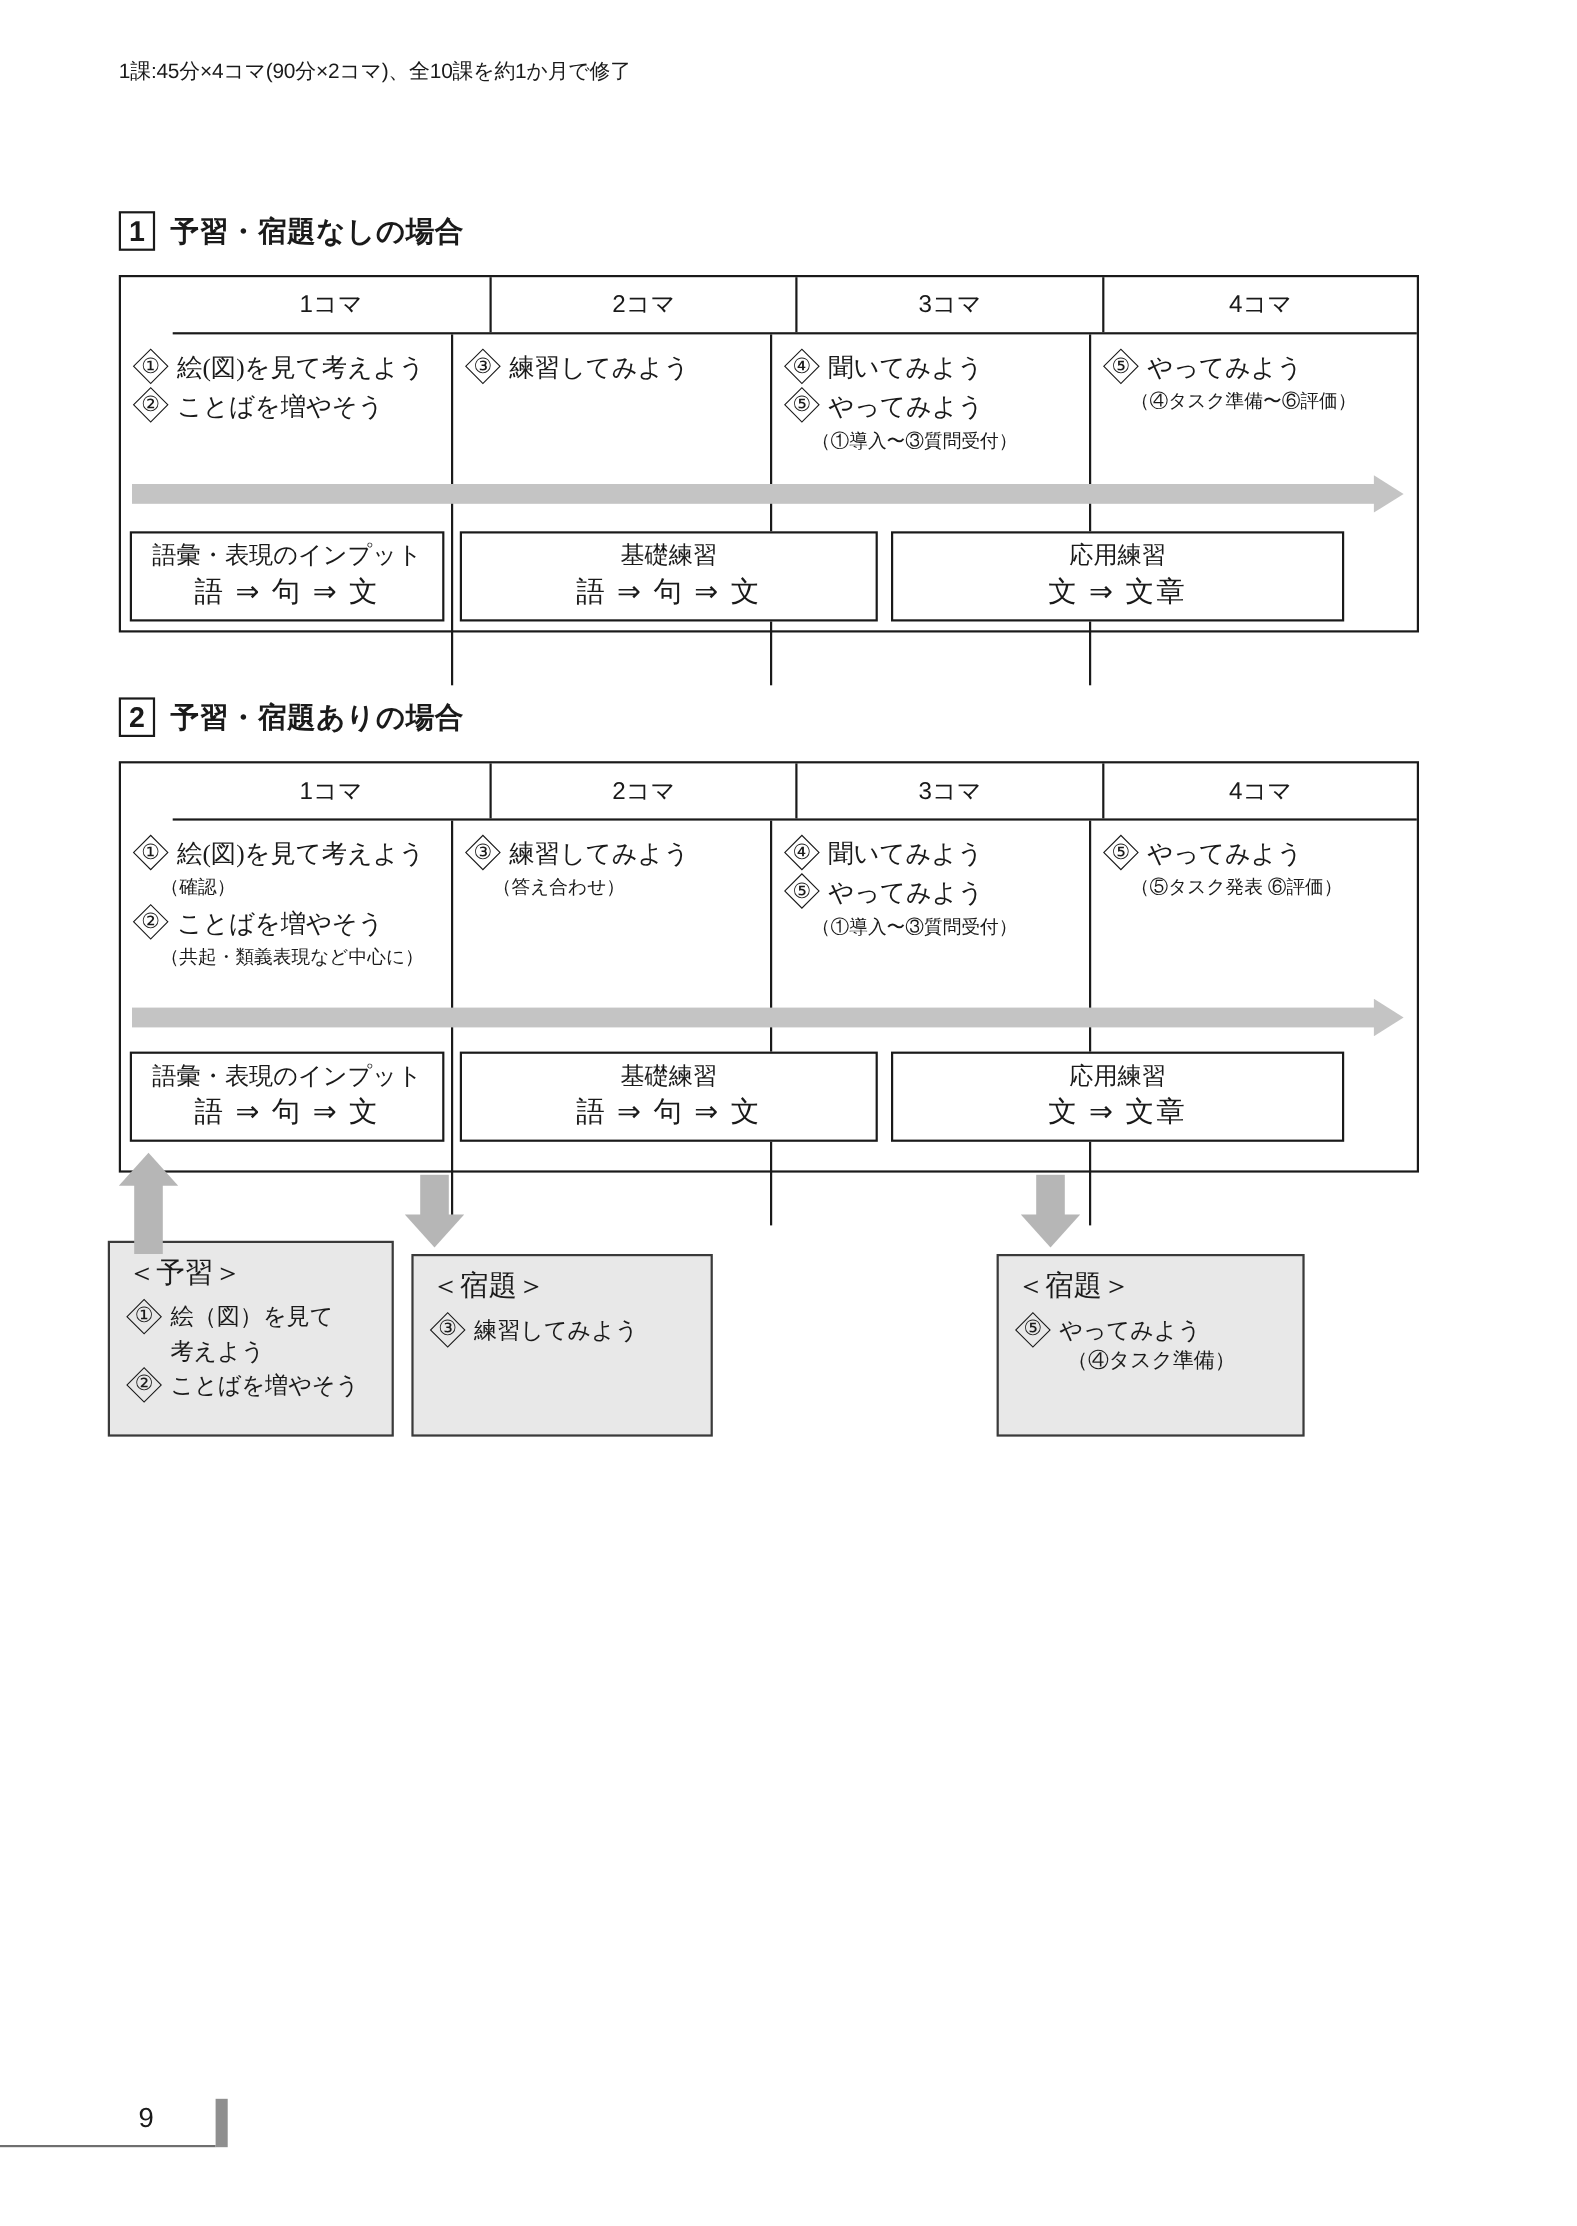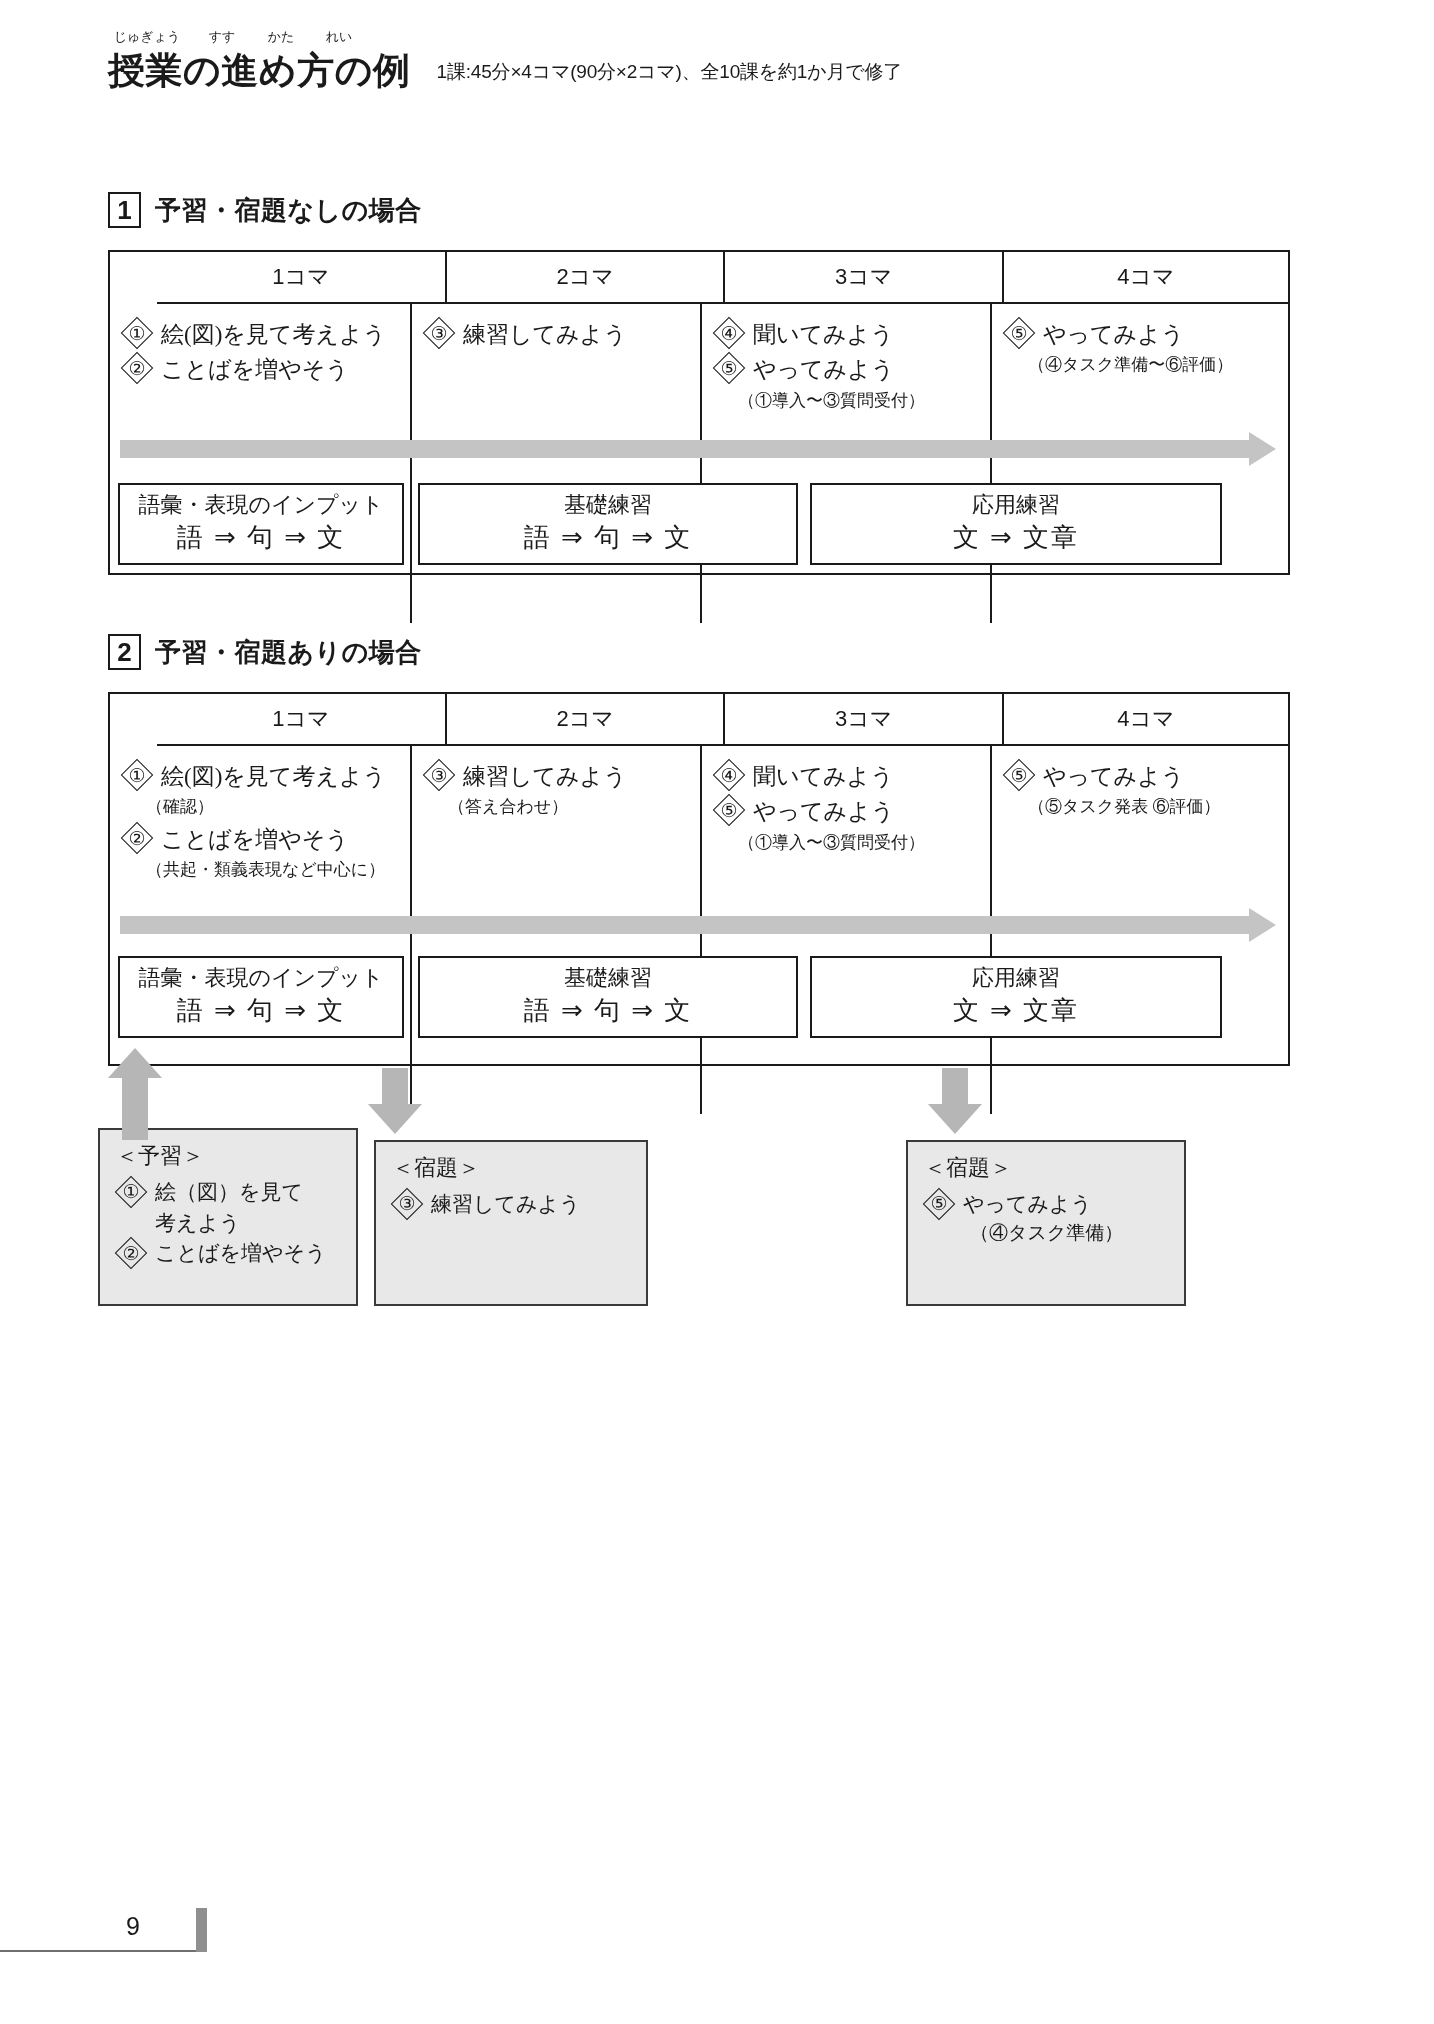--- a/index.html
+++ b/index.html
@@ -188,22 +188,22 @@
   }
 
   
   .callout {
     position: absolute;
     background: #e8e8e8;
     border: 2px solid #3a3a3a;
     padding: 12px 14px 10px 16px;
   }
   .callout-title {
-    font-family: Liberation Serif, serif;
-    font-size: 22px;
+    font-family: Liberation Mono, monospace;
+    font-size: 26px;
     line-height: 1.3;
     margin-bottom: 6px;
   }
   .callout .task-line { font-size: 21px; margin-bottom: 1px; }
   .callout .cont { padding-left: 39px; font-size: 21px; line-height: 1.45; }
   .callout .note { padding-left: 39px; font-size: 19px; }
 
   
   .conn {
     position: absolute;
@@ -247,29 +247,20 @@
     font-size: 25px;
     color: #1a1a1a;
   }
 </style>
 </head>
 <body>
 
 <div class="page">
 
   <div class="title-block">
-    <div class="title-main">
-      <div class="ruby-row">
-        <span class="rb0">じゅぎょう</span>
-        <span class="rb1">すす</span>
-        <span class="rb2">かた</span>
-        <span class="rb3">れい</span>
-      </div>
-      <span>授業の進め方の例</span>
-    </div>
     <div class="title-sub">1課:45分×4コマ(90分×2コマ)、全10課を約1か月で修了</div>
   </div>
 
   <div class="section-head" style="left:108px; top:192px;">
     <div class="sec-num">1</div>
     <div class="sec-title">予習・宿題なしの場合</div>
   </div>
 
   <div class="grid" style="left:108px; top:250px; width:1182px; height:325px;">
 

